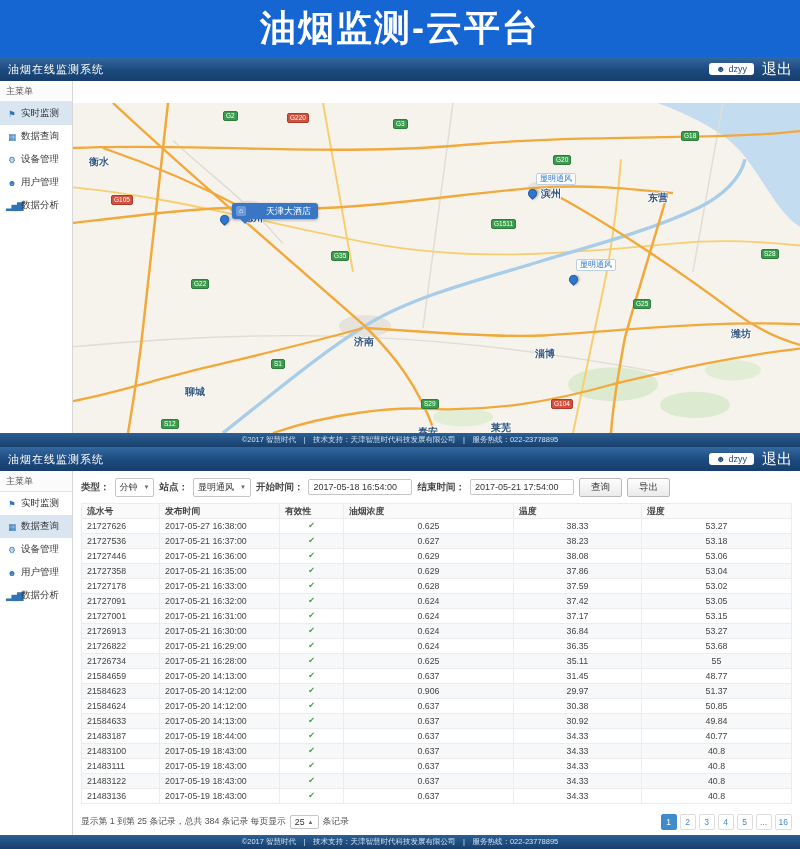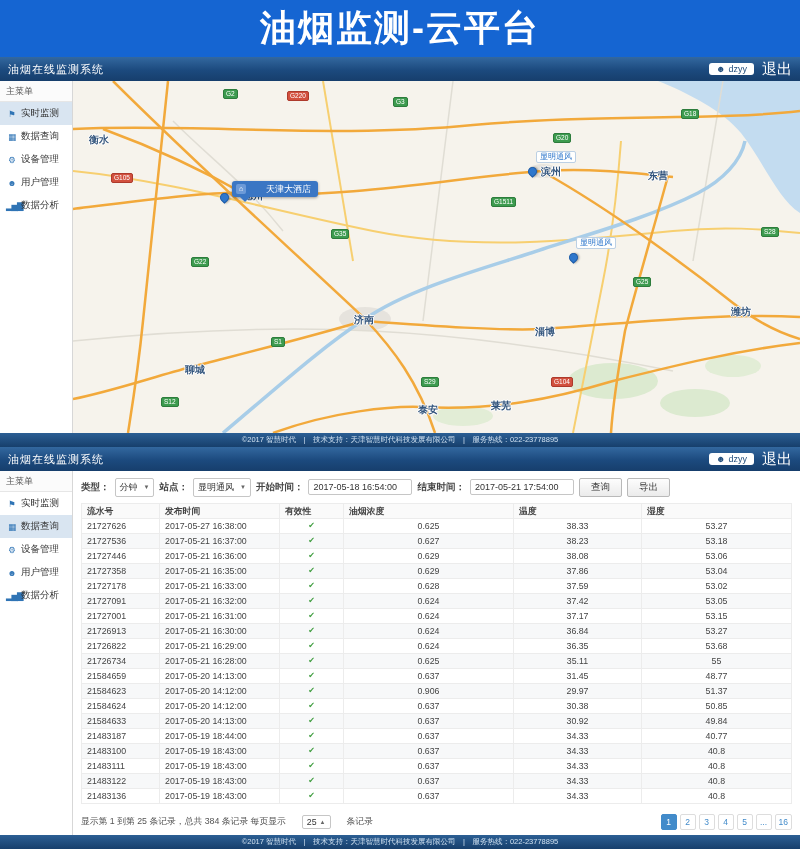--- a/index.html
+++ b/index.html
@@ -26,21 +26,21 @@
   .pb2 { height:364px; }
 
   
   .sidebar { width:73px; flex-shrink:0; background:#fff; border-right:1px solid #d7d7d7; }
   .sidebar-header { font-size:9px; color:#555; padding:4px 6px 3px; border-bottom:1px solid #e6e6e6; background:#fbfbfb; }
   .side-item { display:flex; align-items:center; gap:4px; padding:5px 6px; font-size:9.5px; color:#333; cursor:pointer; }
   .side-item.active { background:#d9e5f1; }
   .side-icon { color:#2f74b5; font-size:8.5px; width:11px; text-align:center; letter-spacing:-1px; }
 
   
-  .map { flex:1; position:relative; background:#f6f3ec; overflow:hidden; cursor:grab; }
+  .map { flex:1; position:relative; background:#f6f3ec; overflow:hidden; cursor:grab;margin-top:22px; }
   .map svg { position:absolute; inset:0; width:100%; height:100%; }
   .city { position:absolute; font-size:10px; font-weight:700; color:#33557d;
     text-shadow:1px 0 0 #fff,-1px 0 0 #fff,0 1px 0 #fff,0 -1px 0 #fff; white-space:nowrap; }
   .shield { position:absolute; background:#3d9b4f; border:1px solid #2d7c3c; color:#fff; font-size:6.5px;
     line-height:8px; padding:0 2px; border-radius:2px; white-space:nowrap; }
   .shield.red { background:#d2503e; border-color:#ad3a2c; }
   .pin { position:absolute; width:9px; height:9px; background:#2e77cc; border:1px solid #1b5aa8;
     border-radius:50% 50% 50% 0; transform:rotate(-45deg); box-shadow:1px 1px 2px rgba(0,0,0,.3); cursor:pointer; }
   .poi-chip { position:absolute; background:rgba(255,255,255,.95); border:1px solid #bcd0e4; color:#2e77cc;
     font-size:8px; line-height:10px; padding:0 3px; border-radius:2px; white-space:nowrap; cursor:pointer; }
@@ -64,21 +64,21 @@
     font-size:9.5px; color:#333; padding:2px 11px; cursor:pointer; }
 
   .table-wrap { flex:1; overflow:hidden; padding:0 8px; }
   table { width:100%; border-collapse:collapse; font-size:8.8px; color:#444; table-layout:fixed; }
   th { background:#fafafa; font-weight:700; text-align:left; }
   th, td { border:1px solid #ececec; padding:2px 5px; line-height:10px; white-space:nowrap; overflow:hidden; }
   tbody tr:nth-child(even) { background:#f7f8f9; }
   td.check { text-align:center; color:#3f9d3f; font-size:8px; }
   td.num { text-align:center; }
 
-  .pagination-bar { height:26px; display:flex; align-items:center; gap:16px; padding:0 8px; font-size:8.8px; color:#555; }
+  .pagination-bar { height:26px; display:flex; align-items:center; gap:4px; padding:0 8px; font-size:8.8px; color:#555; }
   .page-size { border:1px solid #c6c6c6; border-radius:2px; padding:1px 4px; display:inline-flex; gap:3px;
     align-items:center; cursor:pointer; color:#333; }
   .page-size .caret { font-size:6px; color:#666; }
   .pages { margin-left:auto; display:flex; gap:3px; }
   .page-btn { min-width:16px; height:16px; border:1px solid #ddd; border-radius:2px; background:#fff;
     color:#428bca; display:flex; align-items:center; justify-content:center; font-size:8.5px; cursor:pointer; padding:0 3px; }
   .page-btn.active { background:#428bca; border-color:#428bca; color:#fff; }
 </style>
 </head>
 <body>

